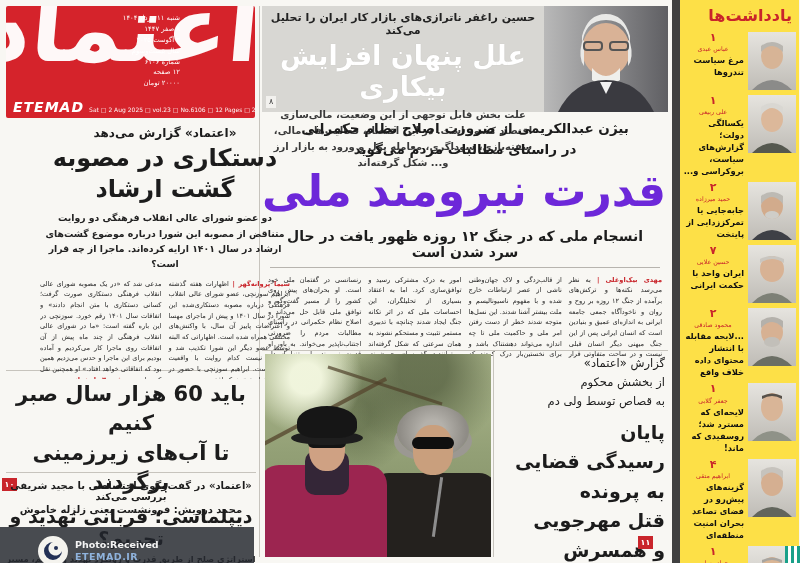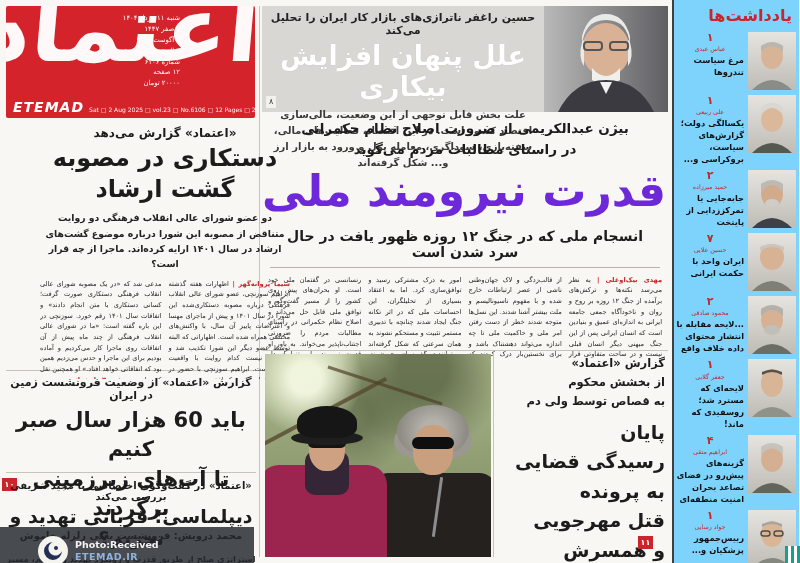--- a/index.html
+++ b/index.html
@@ -82,26 +82,26 @@
   .m-hair{right:22px;bottom:100px;width:72px;height:52px;border-radius:50%;
           background:radial-gradient(circle,#b4b1ab 25%,#8f8c86 75%);
           box-shadow:-10px 10px 0 -7px #9b9892,10px 10px 0 -7px #9b9892;}
   .m-body{right:-6px;bottom:0;width:126px;height:84px;background:#24211e;border-radius:18px 18px 0 0;}
   .m-face{right:38px;bottom:82px;width:40px;height:50px;background:#c99f7d;border-radius:44%;}
   .m-glasses2{right:37px;bottom:108px;width:42px;height:12px;background:#0f0f0f;border-radius:6px;}
   .m-strap{right:52px;bottom:20px;width:3px;height:60px;background:#8d8d8d;transform:rotate(8deg);}
 
   
   #mehr{position:absolute;left:497px;top:354px;width:168px;height:203px;}
-  .m-kicker{font-size:11.5px;font-weight:bold;text-align:right;line-height:1.65;}
+  .m-kicker{font-size:11.5px;font-weight:normal;text-align:right;line-height:1.65;}
   .m-headline{font-size:19px;font-weight:bold;text-align:right;line-height:1.55;margin-top:7px;}
 
   
-  #sidebar{position:absolute;left:672px;top:0;width:127px;height:563px;border-left:2px solid #404040;
-           padding:4px 3px 0 2px;box-sizing:border-box;background:#7dd3fc;overflow:hidden;}
+  #sidebar{position:absolute;left:672px;top:0;width:127px;height:563px;border-left:8px solid #404040;
+           padding:4px 3px 0 2px;box-sizing:border-box;background:#fde047;overflow:hidden;}
   .sb-title{color:#c9252b;font-size:16px;font-weight:bold;text-align:right;margin:2px 4px 7px 0;}
   .sb-item{display:flex;gap:4px;margin-bottom:5px;}
   .sb-photo{width:48px;height:58px;flex:none;background:linear-gradient(#e6e4df,#bfbcb6);overflow:hidden;}
   .sb-text{flex:1;text-align:right;overflow:hidden;}
   .sb-num{color:#c9252b;font-weight:bold;font-size:11px;line-height:1.1;text-align:center;}
   .sb-author{color:#c9252b;font-size:6.3px;margin:1px 0 2px;text-align:center;}
   .sb-head{font-size:8.3px;font-weight:bold;line-height:1.45;color:#101010;}
 
   #corner-ad{position:absolute;right:0;bottom:0;width:15px;height:17px;
              background:repeating-linear-gradient(90deg,#19a089 0 3px,#ffffff 3px 6px);z-index:7;}
@@ -189,21 +189,20 @@
         <span>اظهارات هفته گذشته ابراهیم سوزنچی، عضو شورای عالی انقلاب فرهنگی درباره مصوبه دستکاری‌شده این شورا در سال ۱۴۰۱ و پیش از ماجرای مهسا و اعتراضات پاییز آن سال، با واکنش‌های مختلفی همراه شده است. اظهاراتی که البته توسط عضو دیگر این شورا تکذیب شد و مشخص نیست کدام روایت با واقعیت منطبق است. ابراهیم سوزنچی با حضور در برنامه «هزارمتر» شبکه افق</span>
       </div>
       <div class="bcol">
         <span>مدعی شد که «در یک مصوبه شورای عالی انقلاب فرهنگی دستکاری صورت گرفت؛ کسانی دستکاری با متن انجام دادند» و اتفاقات سال ۱۴۰۱ رقم خورد. سوزنچی در این باره گفته است: «ما در شورای عالی انقلاب فرهنگی از چند ماه پیش از آن اتفاقات روی ماجرا کار می‌کردیم و آماده بودیم برای این ماجرا و حدس می‌زدیم همین بود که اتفاقاتی خواهد افتاد.» او همچنین نقل کرده است.</span>
         <span class="rd">صفحه ۳ را بخوانید</span>
       </div>
     </div>
   </div>
 
   <div id="artB">
-    <div class="b-kicker">گزارش «اعتماد» از وضعیت فرونشست زمین در ایران</div>
     <div class="b-headline pre">باید 60 هزار سال صبر کنیم
 تا آب‌های زیرزمینی برگردند</div>
     <div class="b-sub">محمد درویش: فرونشست یعنی زلزله خاموش</div>
   </div>
   <div class="badge-red" style="left:2px;top:478px;">۱۰</div>
 
   <div id="artC">
     <div class="c-kicker">«اعتماد» در گفت‌وگوی اختصاصی با مجید شریفی بررسی می‌کند</div>
     <div class="c-headline">دیپلماسی؛ قربانی تهدید و تحریم؟</div>
     <div class="c-sub">استراتژی صلح از طریق قدرت و رویکرد تهدید و تحریم، مسیر دیپلماسی با ایران را در هاله‌ای از ابهام قرار داده است</div>

